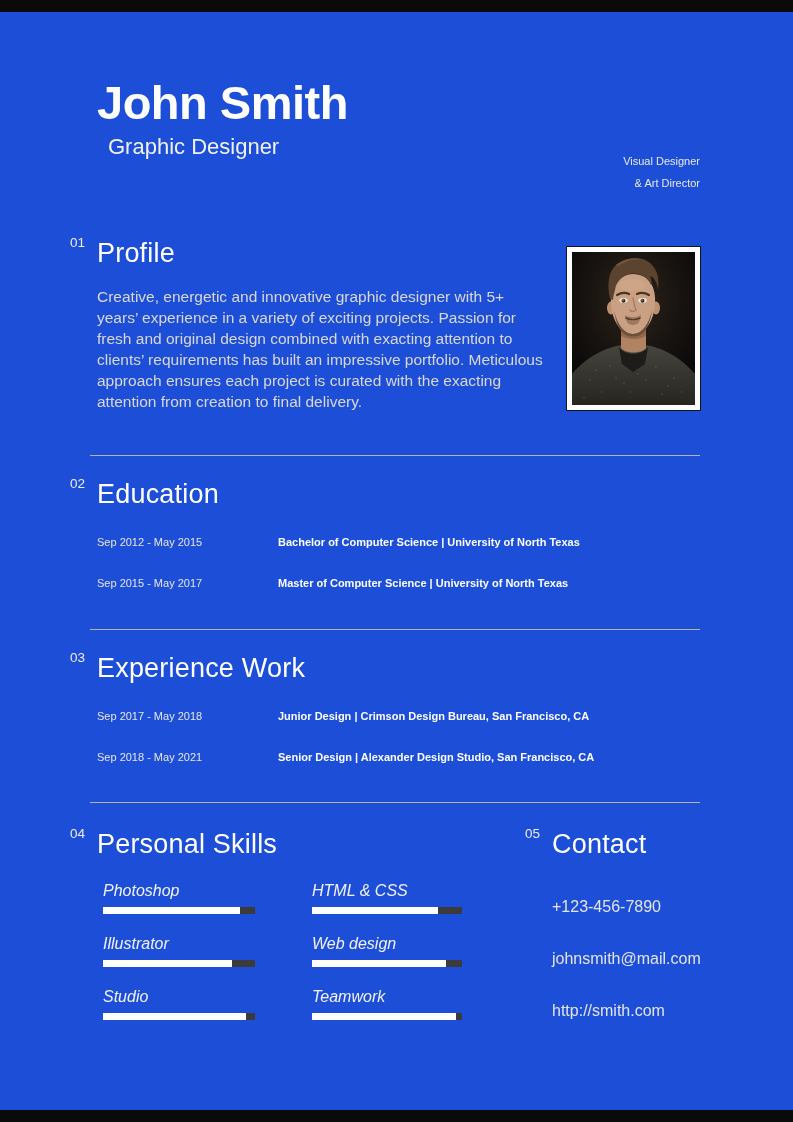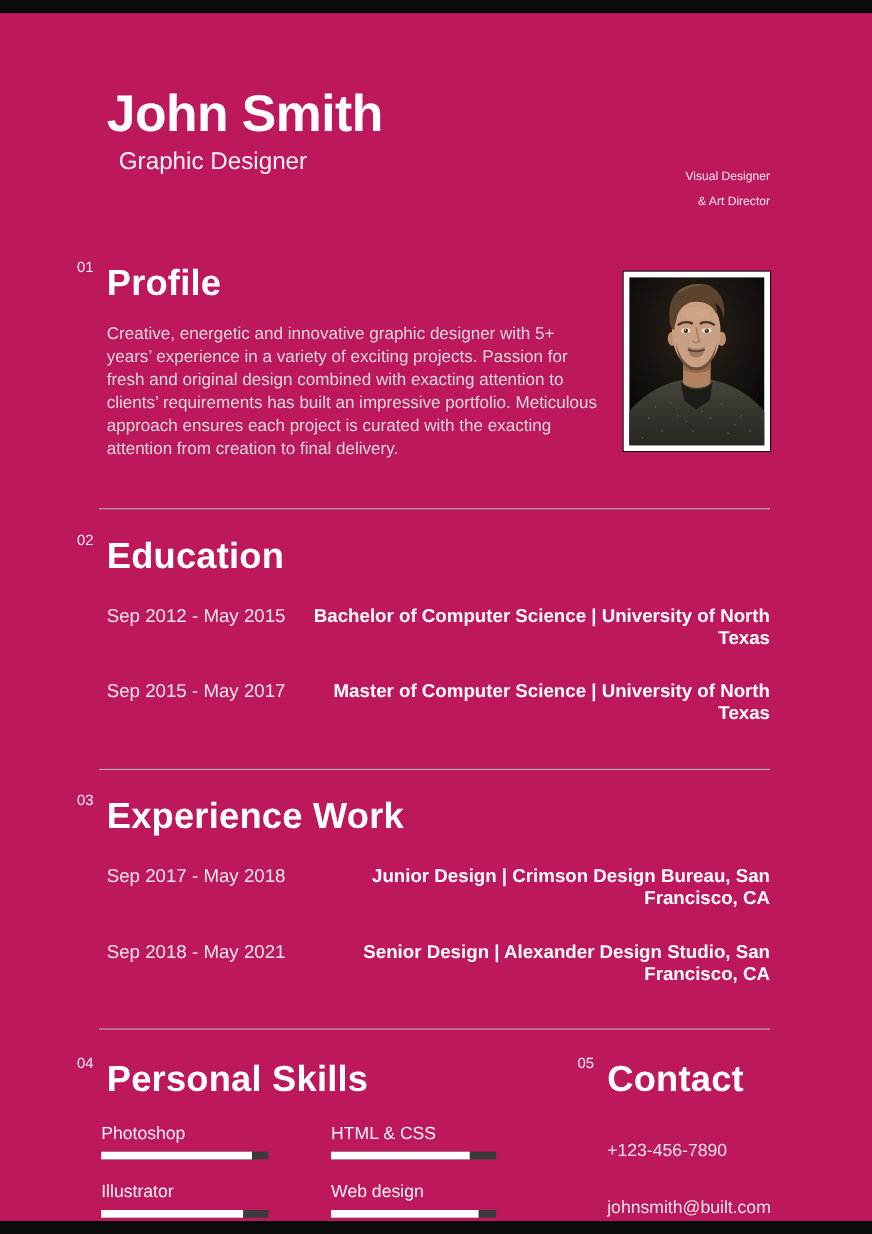--- a/index.html
+++ b/index.html
@@ -4,21 +4,21 @@
 <style>
   * { margin: 0; padding: 0; box-sizing: border-box; }
   html, body { background: #000; }
   body { font-family: "Liberation Sans", sans-serif; }
 
   .page {
     position: relative;
     width: 793px;
     height: 1122px;
     margin: 0 auto;
-    background: #be185d;
+    background: #1d4ed8;
     overflow: hidden;
     color: #fff;
   }
   .frame-bar {
     position: absolute; left: 0; right: 0; height: 12px;
     background: #0a0a0a;
   }
   .frame-bar.top { top: 0; }
   .frame-bar.bottom { bottom: 0; }
 
@@ -57,21 +57,21 @@
     color: #e9e9e9;
   }
 
   
   .sec-head { position: relative; margin-left: 7px; }
   .sec-num {
     position: absolute; left: -27px; top: -3px;
     font-size: 13.5px; font-weight: 400; color: #ececec;
   }
   .sec-title {
-    font-size: 33px; font-weight: 700; color: #ffffff;
+    font-size: 27px; font-weight: 400; color: #ffffff;
     letter-spacing: 0.2px;
   }
 
   .divider { border: 0; border-top: 1px solid #b3b3b3; height: 0; }
 
   
   .profile { position: relative; margin-top: 44px; }
   .profile-text {
     margin: 17px 0 0 7px;
     width: 447px;
@@ -90,41 +90,43 @@
 
   .divider-1 { margin-top: 43px; }
   .divider-2 { margin-top: 40px; }
   .divider-3 { margin-top: 39px; }
 
   .section-edu .sec-head, .section-exp .sec-head { margin-top: 23px; }
 
   .row {
     display: flex;
     margin-left: 7px;
-    font-size: 17px;
+    font-size: 11px;
+    gap: 10px;
   }
   .row .date { flex: 0 0 171px; color: #e6e6e6; font-weight: 400; }
   .row .detail { font-weight: 700; color: #fdfdfd; text-align: right; }
   .row-1 { margin-top: 26px; }
   .row-2 { margin-top: 29px; }
 
   
   .bottom { display: flex; margin-top: 26px; }
   .skills-block { flex: 0 0 372px; }
   .contact-block { margin-left: 83px; }
 
   .skills-grid {
     margin-top: 22px;
-    margin-left: 2px;
+    margin-left: 13px;
     display: grid;
     grid-template-columns: 152px 150px;
     grid-template-rows: repeat(3, auto);
     grid-auto-flow: column;
     column-gap: 57px;
     row-gap: 21px;
+    font-style: italic;
   }
   .skill-label { font-size: 16px; color: #f2f2f2; }
   .bar-track {
     margin-top: 7px;
     height: 7px;
     background: #3b3b3b;
     position: relative;
   }
   .bar-fill {
     position: absolute; left: 0; top: 0; bottom: 0;
@@ -318,20 +320,20 @@
         </div>
       </section>
 
       <section class="contact-block">
         <div class="sec-head">
           <span class="sec-num">05</span>
           <span class="sec-title">Contact</span>
         </div>
         <div class="contact-list">
           <span class="contact-item">+123-456-7890</span>
-          <a class="contact-item">johnsmith@built.com</a>
+          <a class="contact-item">johnsmith@mail.com</a>
           <a class="contact-item">http://smith.com</a>
         </div>
       </section>
 
     </div>
   </div>
 </div>
 
 </body></html>

